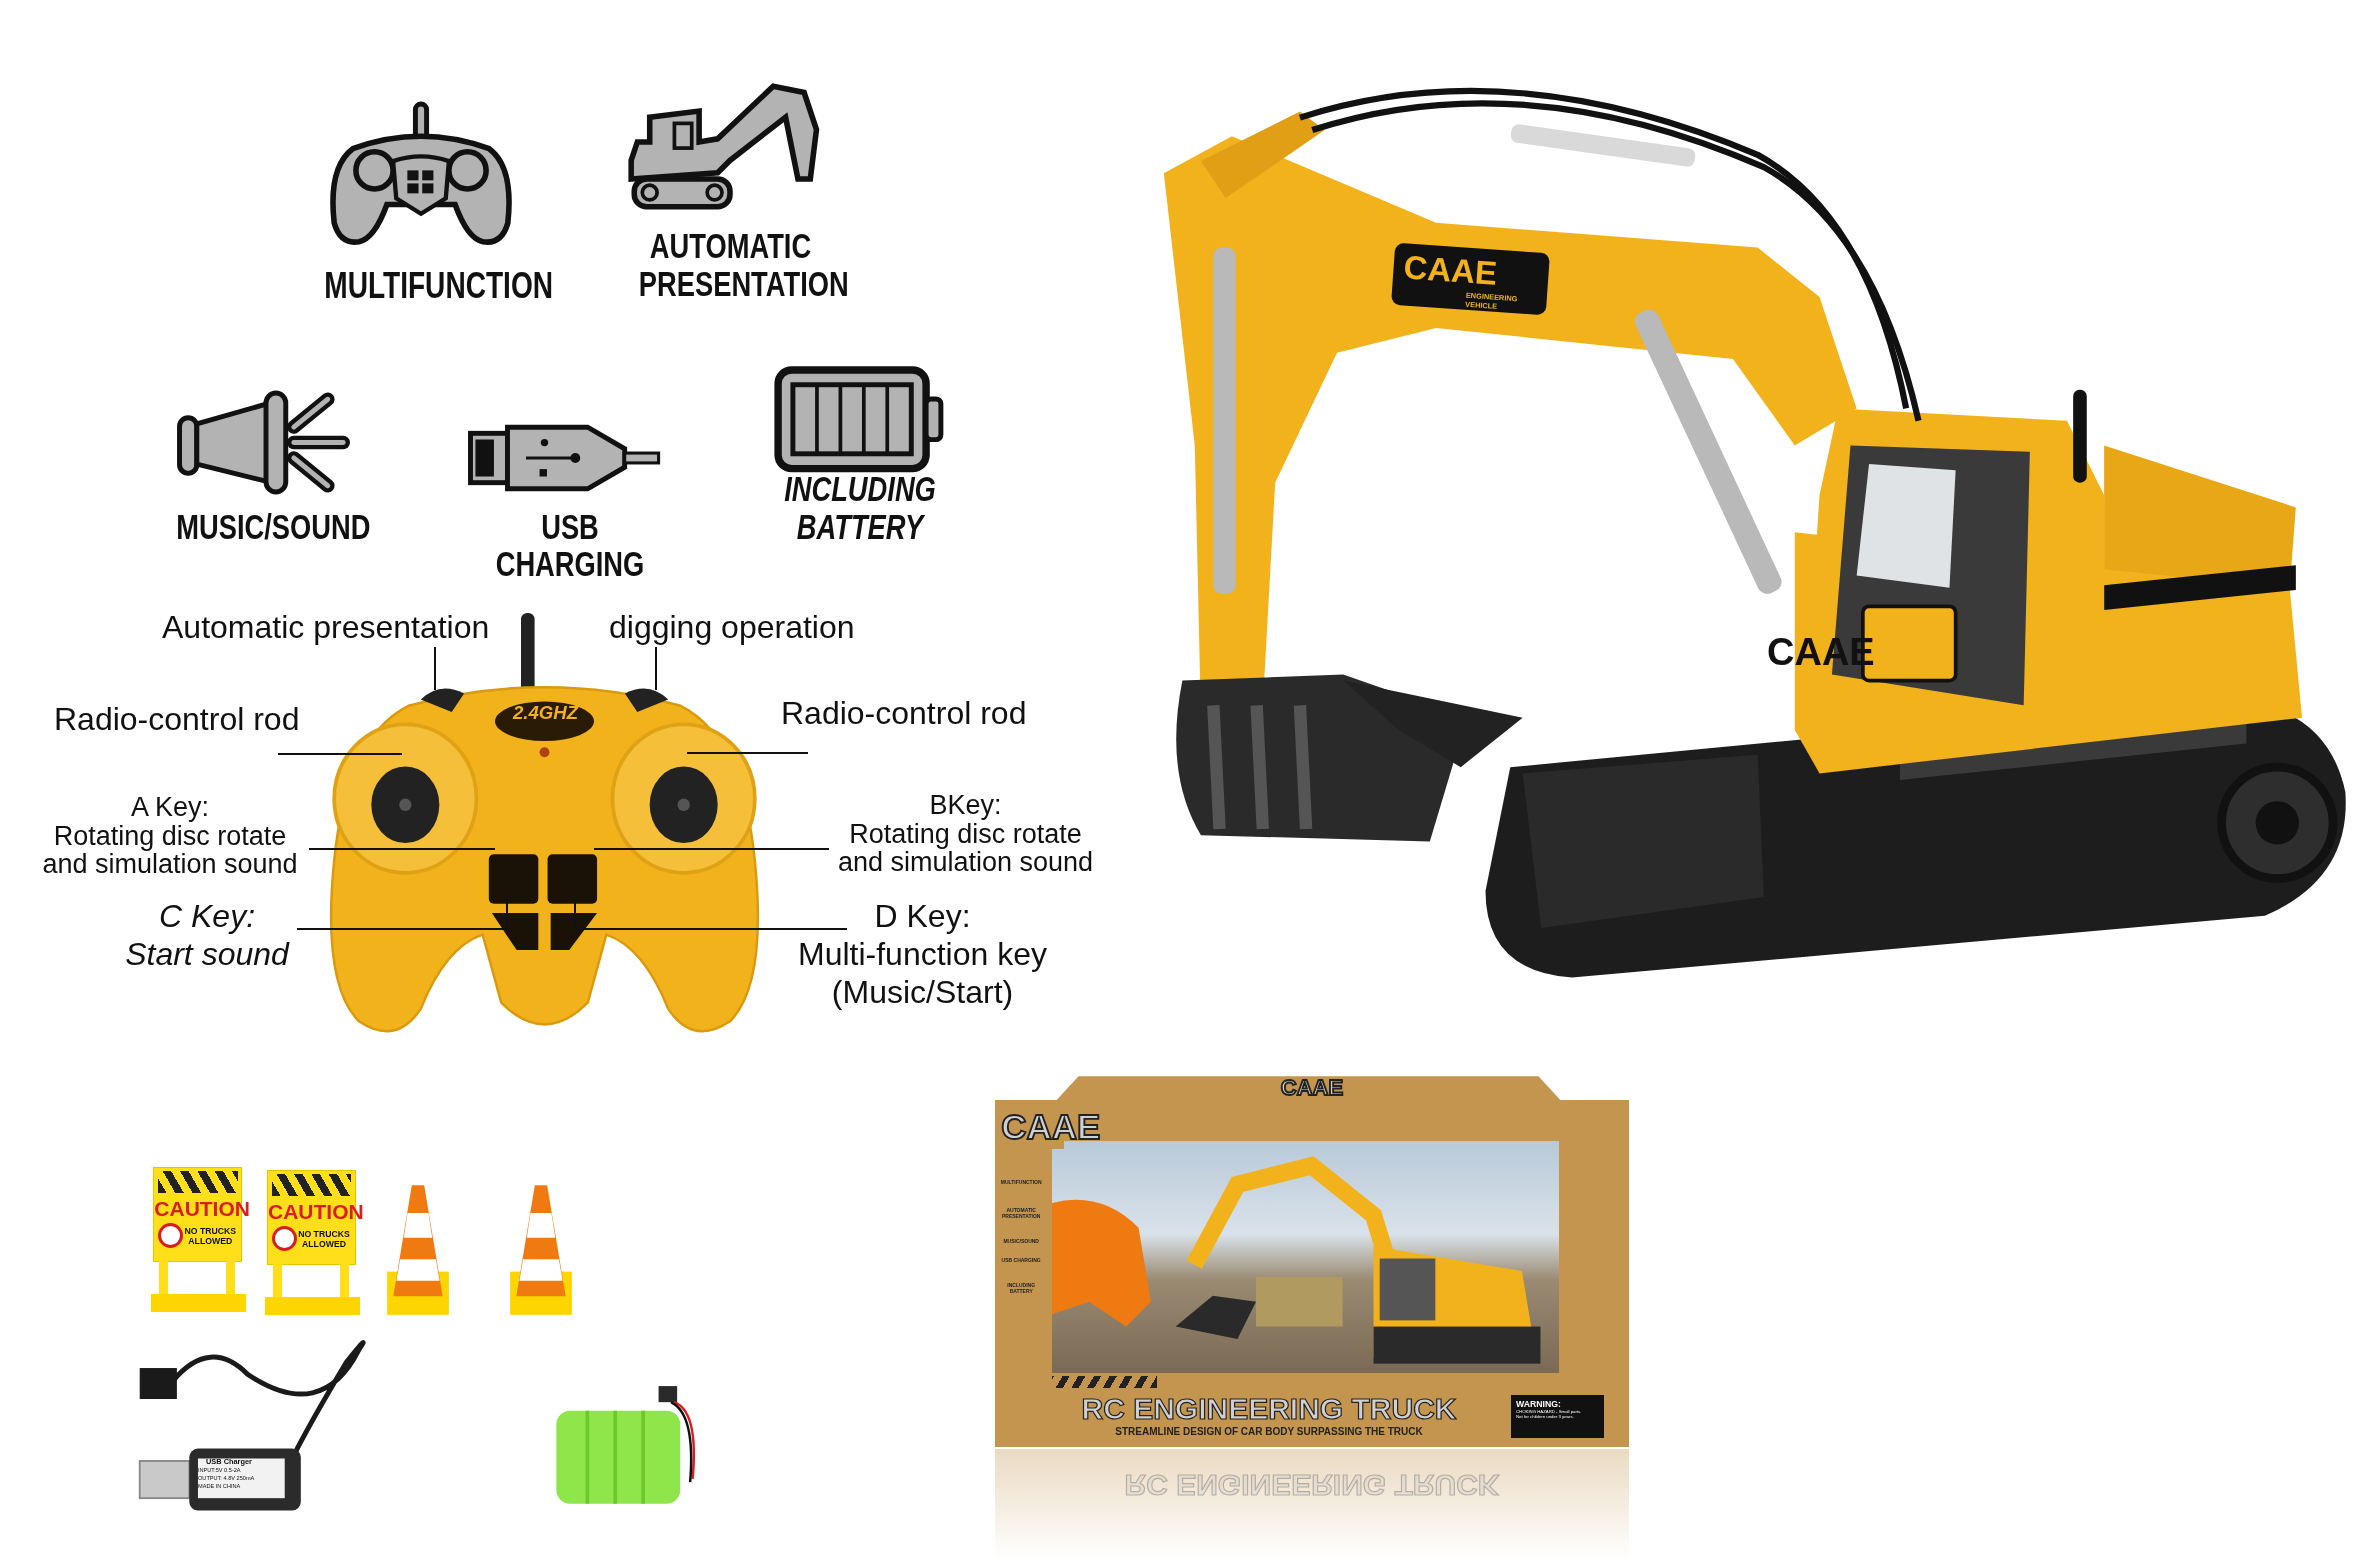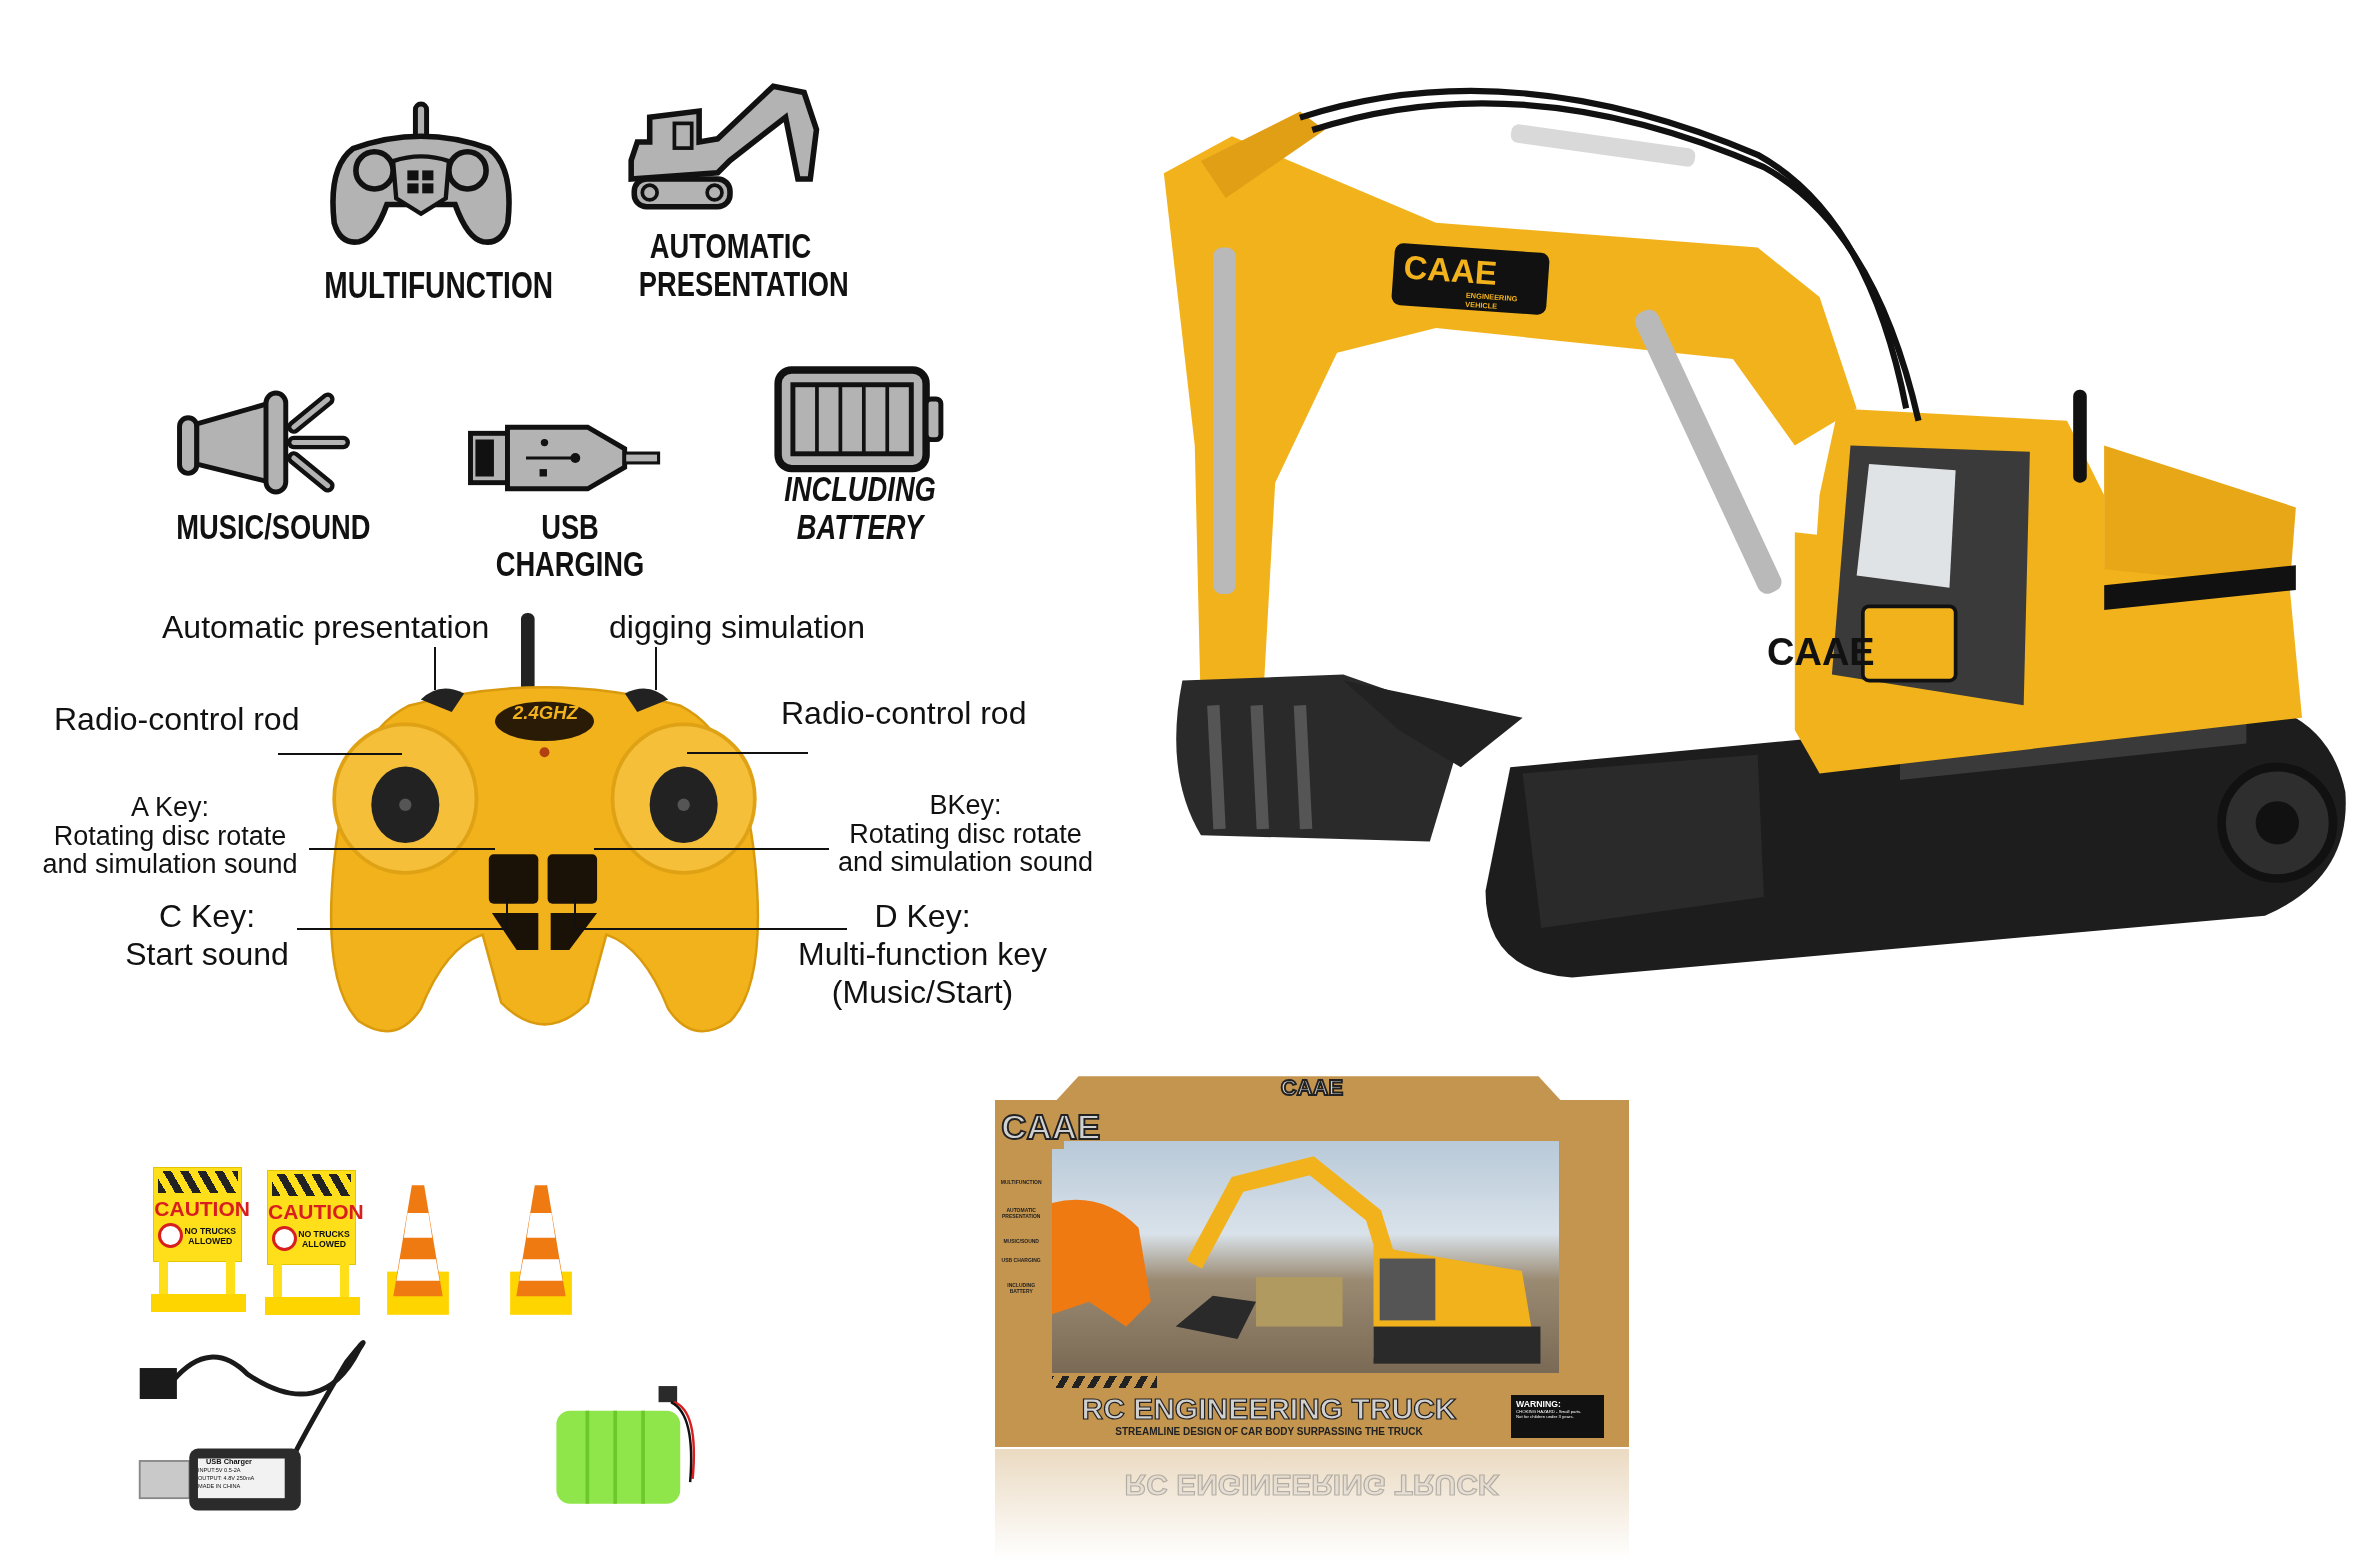--- a/index.html
+++ b/index.html
@@ -102,21 +102,21 @@
     <ellipse cx="400" cy="175" rx="80" ry="32" fill="#2a1b06"></ellipse>
     <rect x="310" y="390" width="80" height="80" rx="8" fill="#1b1207"></rect>
     <rect x="405" y="390" width="80" height="80" rx="8" fill="#1b1207"></rect>
     <path d="M315 485 L390 485 L390 545 L355 545 Z" fill="#1b1207"></path>
     <path d="M410 485 L485 485 L440 545 L410 545 Z" fill="#1b1207"></path>
     <circle cx="400" cy="225" r="8" fill="#b04010"></circle>
   </svg>
   <div class="abs" style="left:502px;top:106px;width:87px;height:25px;color:#f2b21c;font-weight:700;font-style:italic;font-size:18.6px;text-align:center;line-height:25px;">2.4GHZ</div>
 
   <div class="ctl-label" style="left:162px;top:13.6px;">Automatic presentation</div>
-  <div class="ctl-label" style="left:609px;top:13.6px;">digging simulation</div>
+  <div class="ctl-label" style="left:609px;top:13.6px;">digging operation</div>
   <div class="line" style="left:434px;top:53px;width:1.9px;height:43px;"></div>
   <div class="line" style="left:655px;top:53px;width:1.9px;height:43px;"></div>
 
   <div class="ctl-label" style="left:54px;top:106px;">Radio-control rod</div>
   <div class="line" style="left:278px;top:159px;width:124px;height:1.9px;"></div>
   <div class="ctl-label" style="left:781px;top:100px;">Radio-control rod</div>
   <div class="line" style="left:687px;top:158px;width:121px;height:1.9px;"></div>
 
   <div class="abs" style="left:31px;top:199px;width:278px;text-align:center;">
     <div class="ctl-label ctl-small" style="position:static;">A Key:</div>
@@ -125,21 +125,21 @@
   </div>
   <div class="line" style="left:309px;top:254px;width:186px;height:1.9px;"></div>
 
   <div class="abs" style="left:823px;top:197px;width:285px;text-align:center;">
     <div class="ctl-label ctl-small" style="position:static;">BKey:</div>
     <div class="ctl-label ctl-small" style="position:static;">Rotating disc rotate</div>
     <div class="ctl-label ctl-small" style="position:static;">and simulation sound</div>
   </div>
   <div class="line" style="left:594px;top:254px;width:235px;height:1.9px;"></div>
 
-  <div class="abs" style="left:105px;top:303px;width:204px;text-align:center;">
+  <div class="abs" style="left:105px;top:303px;width:204px;text-align:center;font-style:italic;">
     <div class="ctl-label" style="position:static;">C Key:</div>
     <div class="ctl-label" style="position:static;">Start sound</div>
   </div>
   <div class="line" style="left:297px;top:334px;width:210px;height:1.9px;"></div>
   <div class="line" style="left:506px;top:303px;width:1.9px;height:33px;"></div>
 
   <div class="abs" style="left:780px;top:303px;width:285px;text-align:center;">
     <div class="ctl-label" style="position:static;">D Key:</div>
     <div class="ctl-label" style="position:static;">Multi-function key</div>
     <div class="ctl-label" style="position:static;">(Music/Start)</div>

